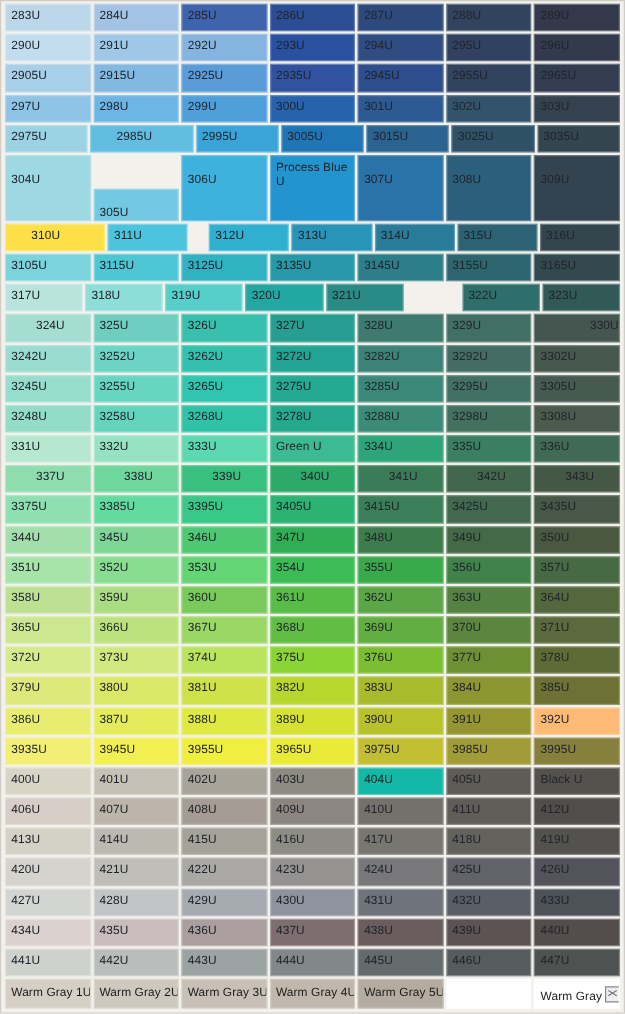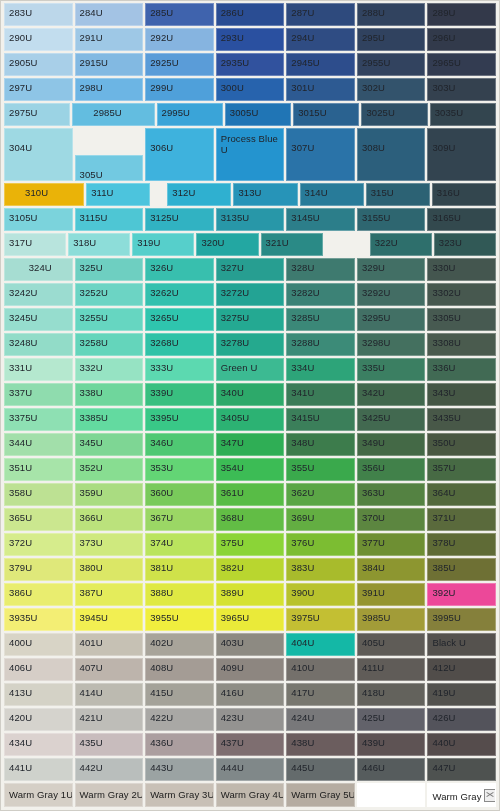--- a/index.html
+++ b/index.html
@@ -130,21 +130,21 @@
     <div class="row r-tall" style="flex: 0 0 50px;">
       <div class="cell" style="background: rgb(158, 217, 227);"><span>304U</span></div>
       <div class="cell" style="background: rgb(114, 201, 225); margin-top: 28px;"><span>305U</span></div>
       <div class="cell" style="background: rgb(62, 178, 221);"><span>306U</span></div>
       <div class="cell wrap" style="background: rgb(36, 148, 207);"><span>Process Blue U</span></div>
       <div class="cell" style="background: rgb(42, 115, 168);"><span>307U</span></div>
       <div class="cell" style="background: rgb(44, 95, 124);"><span>308U</span></div>
       <div class="cell" style="background: rgb(51, 68, 80);"><span>309U</span></div>
     </div>
     <div class="row" style="flex: 1 1 0px;">
-      <div class="cell" style="background: #eab308; padding-left: 20px;"><span>310U</span></div>
+      <div class="cell" style="background: #fde047; padding-left: 20px;"><span>310U</span></div>
       <div class="cell" style="background: rgb(76, 196, 221);"><span>311U</span></div>
       <div class="cell" style="background: rgb(47, 176, 208); margin-left: 16px;"><span>312U</span></div>
       <div class="cell" style="background: rgb(39, 148, 184);"><span>313U</span></div>
       <div class="cell" style="background: rgb(40, 123, 153);"><span>314U</span></div>
       <div class="cell" style="background: rgb(44, 98, 116);"><span>315U</span></div>
       <div class="cell" style="background: rgb(51, 70, 78);"><span>316U</span></div>
     </div>
     <div class="row" style="flex: 1 1 0px;">
       <div class="cell" style="background: rgb(123, 211, 220);"><span>3105U</span></div>
       <div class="cell" style="background: rgb(78, 198, 212);"><span>3115U</span></div>
@@ -163,21 +163,21 @@
       <div class="cell" style="background: rgb(46, 111, 108); margin-left: 46px;"><span>322U</span></div>
       <div class="cell" style="background: rgb(49, 89, 86);"><span>323U</span></div>
     </div>
     <div class="row" style="flex: 1 1 0px;">
       <div class="cell" style="background: rgb(166, 221, 210); text-align: center;"><span>324U</span></div>
       <div class="cell" style="background: rgb(110, 207, 193);"><span>325U</span></div>
       <div class="cell" style="background: rgb(56, 191, 174);"><span>326U</span></div>
       <div class="cell" style="background: rgb(39, 158, 145);"><span>327U</span></div>
       <div class="cell" style="background: rgb(62, 122, 111);"><span>328U</span></div>
       <div class="cell" style="background: rgb(66, 111, 101);"><span>329U</span></div>
-      <div class="cell" style="background: rgb(68, 86, 79);"><span>330U</span></div>
+      <div class="cell" style="background: rgb(68, 86, 79); text-align: right;"><span>330U</span></div>
     </div>
     <div class="row" style="flex: 1 1 0px;">
       <div class="cell" style="background: rgb(155, 220, 208);"><span>3242U</span></div>
       <div class="cell" style="background: rgb(108, 212, 196);"><span>3252U</span></div>
       <div class="cell" style="background: rgb(52, 192, 174);"><span>3262U</span></div>
       <div class="cell" style="background: rgb(35, 163, 148);"><span>3272U</span></div>
       <div class="cell" style="background: rgb(60, 130, 118);"><span>3282U</span></div>
       <div class="cell" style="background: rgb(67, 109, 100);"><span>3292U</span></div>
       <div class="cell" style="background: rgb(71, 88, 79);"><span>3302U</span></div>
     </div>
@@ -201,21 +201,21 @@
     </div>
     <div class="row" style="flex: 1 1 0px;">
       <div class="cell" style="background: rgb(181, 232, 207);"><span>331U</span></div>
       <div class="cell" style="background: rgb(150, 227, 195);"><span>332U</span></div>
       <div class="cell" style="background: rgb(92, 217, 176);"><span>333U</span></div>
       <div class="cell" style="background: rgb(60, 186, 146);"><span>Green U</span></div>
       <div class="cell" style="background: rgb(45, 164, 121);"><span>334U</span></div>
       <div class="cell" style="background: rgb(59, 127, 98);"><span>335U</span></div>
       <div class="cell" style="background: rgb(65, 106, 84);"><span>336U</span></div>
     </div>
-    <div class="row" style="flex: 1 1 0px;">
+    <div class="row" style="flex: 1 1 0px; text-align: center;">
       <div class="cell" style="background: rgb(143, 220, 174);"><span>337U</span></div>
       <div class="cell" style="background: rgb(111, 214, 156);"><span>338U</span></div>
       <div class="cell" style="background: rgb(57, 191, 128);"><span>339U</span></div>
       <div class="cell" style="background: rgb(45, 169, 106);"><span>340U</span></div>
       <div class="cell" style="background: rgb(59, 124, 88);"><span>341U</span></div>
       <div class="cell" style="background: rgb(65, 104, 77);"><span>342U</span></div>
       <div class="cell" style="background: rgb(69, 87, 69);"><span>343U</span></div>
     </div>
     <div class="row" style="flex: 1 1 0px;">
       <div class="cell" style="background: rgb(142, 224, 179);"><span>3375U</span></div>
@@ -280,21 +280,21 @@
       <div class="cell" style="background: rgb(141, 150, 48);"><span>384U</span></div>
       <div class="cell" style="background: rgb(110, 112, 52);"><span>385U</span></div>
     </div>
     <div class="row" style="flex: 1 1 0px;">
       <div class="cell" style="background: rgb(233, 237, 111);"><span>386U</span></div>
       <div class="cell" style="background: rgb(228, 236, 91);"><span>387U</span></div>
       <div class="cell" style="background: rgb(223, 233, 67);"><span>388U</span></div>
       <div class="cell" style="background: rgb(213, 226, 50);"><span>389U</span></div>
       <div class="cell" style="background: rgb(184, 194, 45);"><span>390U</span></div>
       <div class="cell" style="background: rgb(149, 149, 49);"><span>391U</span></div>
-      <div class="cell" style="background: #ec4899;"><span>392U</span></div>
+      <div class="cell" style="background: #fdba74;"><span>392U</span></div>
     </div>
     <div class="row" style="flex: 1 1 0px;">
       <div class="cell" style="background: rgb(243, 238, 116);"><span>3935U</span></div>
       <div class="cell" style="background: rgb(242, 239, 82);"><span>3945U</span></div>
       <div class="cell" style="background: rgb(240, 238, 62);"><span>3955U</span></div>
       <div class="cell" style="background: rgb(234, 234, 57);"><span>3965U</span></div>
       <div class="cell" style="background: rgb(195, 191, 51);"><span>3975U</span></div>
       <div class="cell" style="background: rgb(162, 156, 56);"><span>3985U</span></div>
       <div class="cell" style="background: rgb(133, 128, 59);"><span>3995U</span></div>
     </div>
@@ -326,20 +326,29 @@
       <div class="cell" style="background: rgb(83, 82, 78);"><span>419U</span></div>
     </div>
     <div class="row" style="flex: 1 1 0px;">
       <div class="cell" style="background: rgb(213, 211, 205);"><span>420U</span></div>
       <div class="cell" style="background: rgb(190, 189, 184);"><span>421U</span></div>
       <div class="cell" style="background: rgb(169, 168, 165);"><span>422U</span></div>
       <div class="cell" style="background: rgb(148, 147, 145);"><span>423U</span></div>
       <div class="cell" style="background: rgb(120, 120, 122);"><span>424U</span></div>
       <div class="cell" style="background: rgb(98, 98, 106);"><span>425U</span></div>
       <div class="cell" style="background: rgb(83, 83, 91);"><span>426U</span></div>
+    </div>
+    <div class="row" style="flex: 1 1 0px;">
+      <div class="cell" style="background: rgb(211, 213, 211);"><span>427U</span></div>
+      <div class="cell" style="background: rgb(194, 197, 198);"><span>428U</span></div>
+      <div class="cell" style="background: rgb(166, 171, 178);"><span>429U</span></div>
+      <div class="cell" style="background: rgb(142, 148, 157);"><span>430U</span></div>
+      <div class="cell" style="background: rgb(111, 116, 124);"><span>431U</span></div>
+      <div class="cell" style="background: rgb(90, 95, 103);"><span>432U</span></div>
+      <div class="cell" style="background: rgb(77, 81, 88);"><span>433U</span></div>
     </div>
     <div class="row" style="flex: 1 1 0px;">
       <div class="cell" style="background: rgb(219, 210, 207);"><span>434U</span></div>
       <div class="cell" style="background: rgb(200, 188, 189);"><span>435U</span></div>
       <div class="cell" style="background: rgb(171, 158, 159);"><span>436U</span></div>
       <div class="cell" style="background: rgb(126, 110, 112);"><span>437U</span></div>
       <div class="cell" style="background: rgb(107, 93, 94);"><span>438U</span></div>
       <div class="cell" style="background: rgb(94, 83, 84);"><span>439U</span></div>
       <div class="cell" style="background: rgb(85, 76, 76);"><span>440U</span></div>
     </div>

